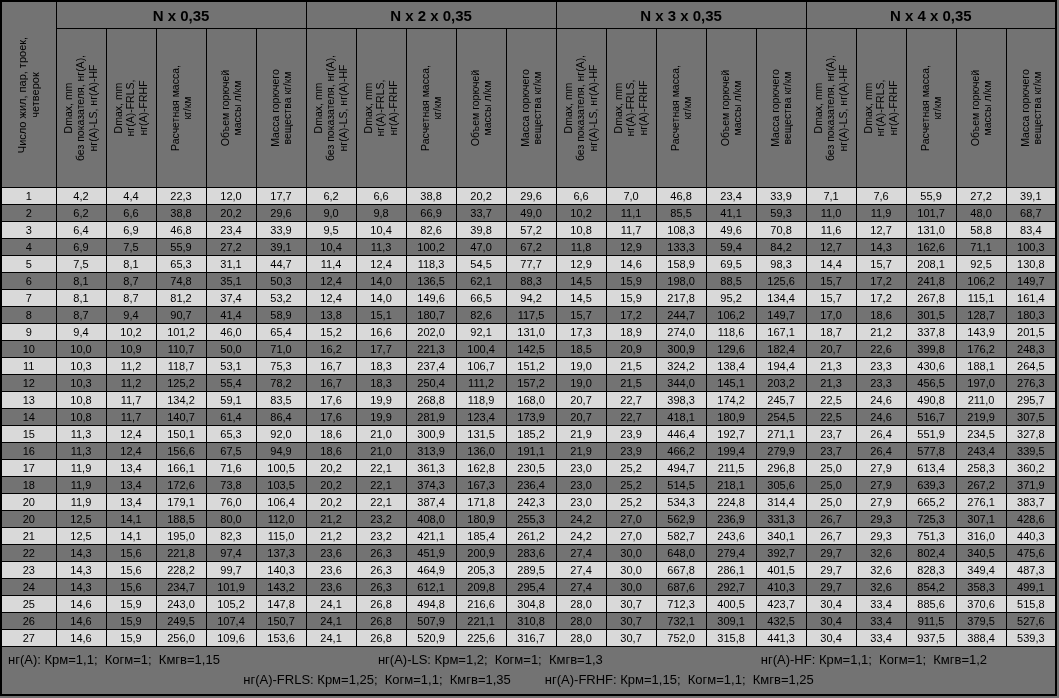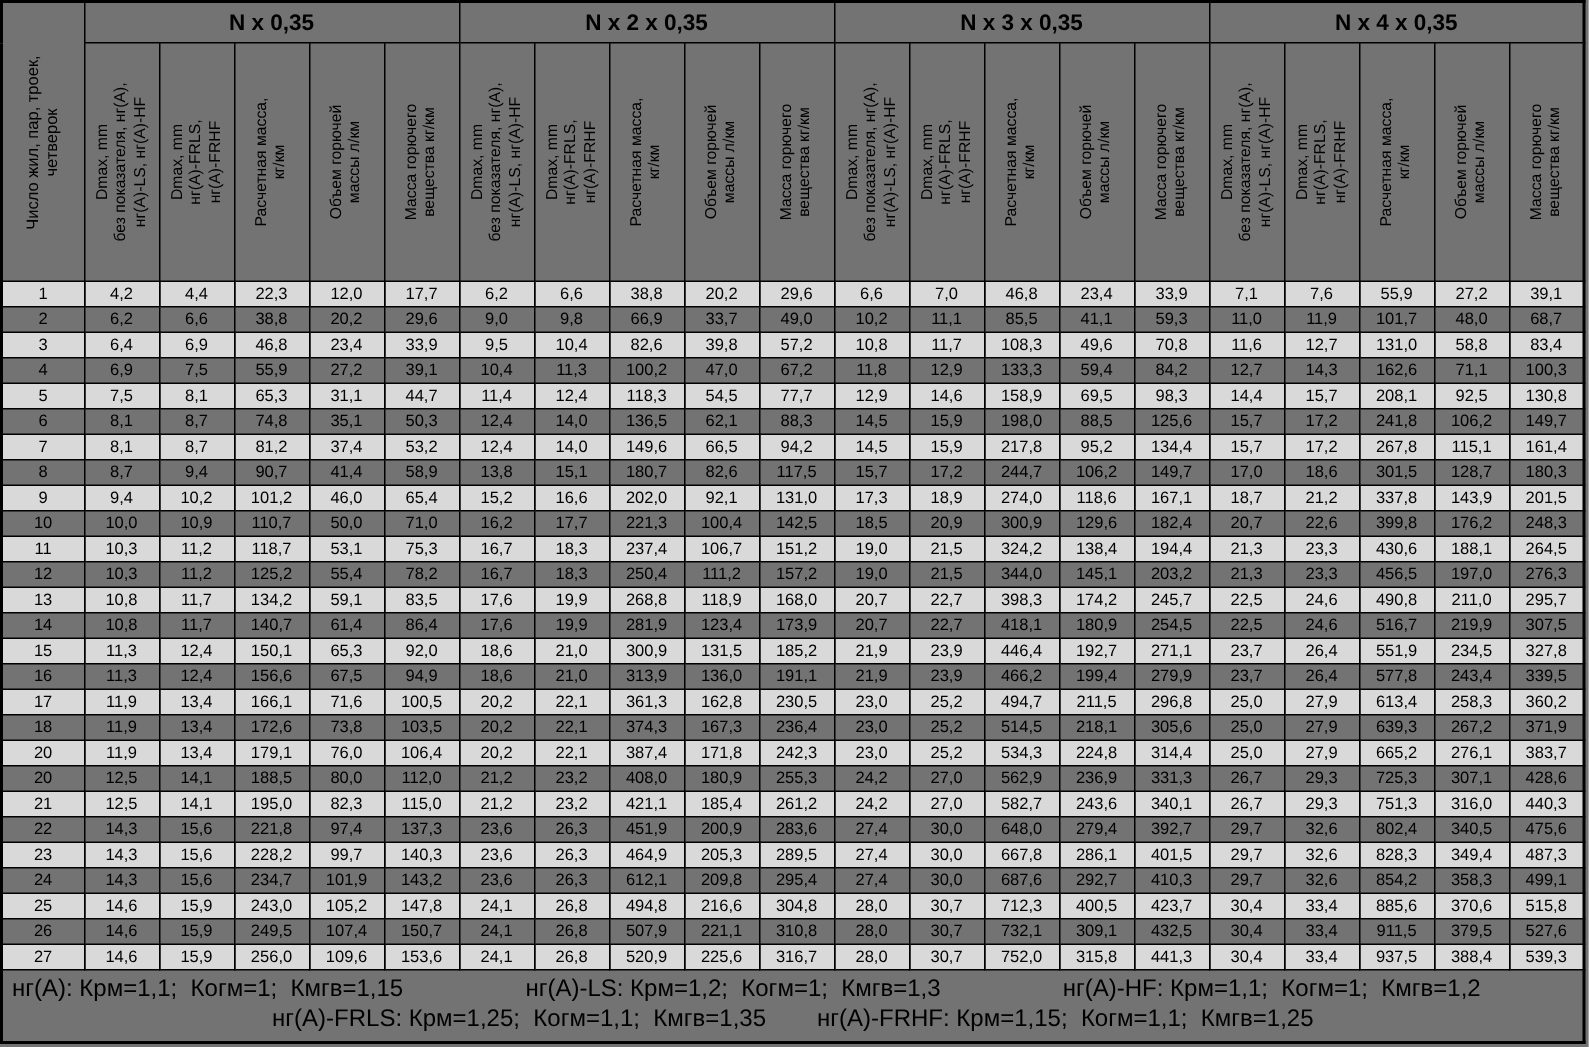--- a/index.html
+++ b/index.html
@@ -23,21 +23,21 @@
   .rot-inner {
     position: absolute; top: 50%; left: 50%;
     transform: translate(-50%, -50%) rotate(-90deg);
     width: 150px; text-align: center;
     font-size: 10.5px; line-height: 1.18; white-space: pre-line;
   }
   th.corner .rot-inner { width: 176px; font-size: 11px; }
   tbody td { height: 16px; font-size: 11px; }
   td.gsep, th.gsep { border-left: 2px solid #000; }
   tfoot td.foot {
-    height: 44px; font-size: 16px; text-align: center; vertical-align: middle;
+    height: 44px; font-size: 13px; text-align: center; vertical-align: middle;
     padding: 1px 6px 2px 6px;
   }
   .footline { display: flex; align-items: center; line-height: 20px; }
   .footline span { white-space: pre-wrap; }
   .l1 { justify-content: space-between; padding-right: 62px; }
   .l2 { justify-content: center; gap: 34px; }
 </style>
 </head>
 <body>
 

